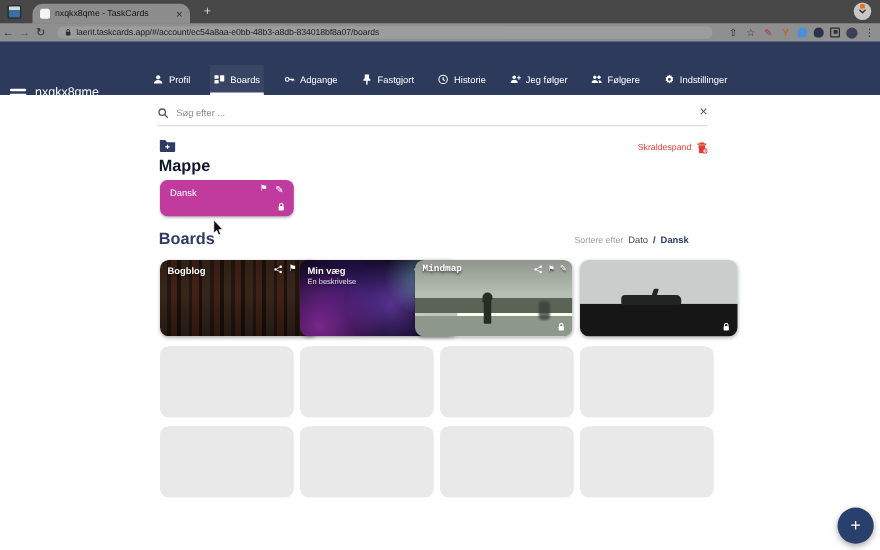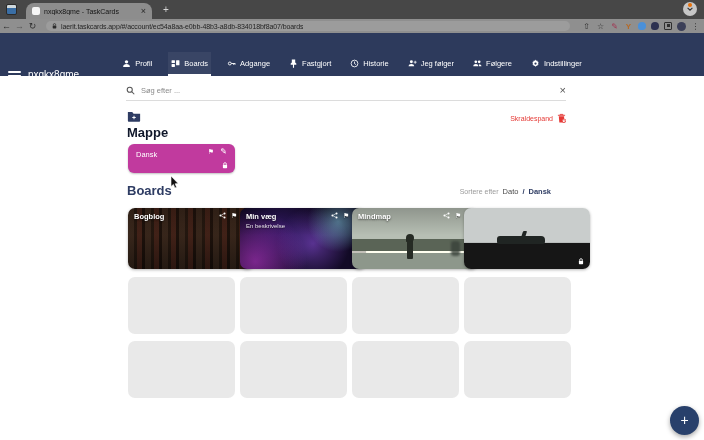--- a/index.html
+++ b/index.html
@@ -97,23 +97,23 @@
     repeating-linear-gradient(90deg, #4a3527 0 6px, #2a1d14 6px 9px, #5a2e22 9px 14px, #1f140e 14px 17px);
   }
   .bc-2 { left:240px; background:
     linear-gradient(180deg, rgba(0,0,0,0.30), rgba(0,0,0,0) 45%),
     radial-gradient(circle at 78% 22%, rgba(150,230,255,0.55), transparent 28%),
     radial-gradient(circle at 58% 58%, rgba(140,80,220,0.55), transparent 45%),
     radial-gradient(circle at 12% 88%, rgba(205,60,220,0.55), transparent 42%),
     radial-gradient(circle at 32% 28%, rgba(80,40,160,0.5), transparent 50%),
     #120a26;
   }
-  .bc-3 { left:352px; background:
+  .bc-3 { left:332px; background:
     linear-gradient(180deg, rgba(0,0,0,0.22), rgba(0,0,0,0) 45%),
-    linear-gradient(180deg, #b7bfb4 0 50%, #5a6456 50% 70%, rgba(255,255,235,0.75) 70% 73%, #8d978b 73% 100%);
+    linear-gradient(180deg, #b7bfb4 0 50%, #5a6456 50% 70%, rgba(255,255,235,0.75) 70% 73%, #8d978b 73% 100%); font-family: Liberation Mono, monospace;
   }
   .bc-4 { left:464px; background:
     linear-gradient(180deg, #c9cdcc 0 56%, #b9bdbc 56% 58%, #161616 58% 100%);
   }
   .chess-piece { position:absolute; left:44%; bottom:16%; width:6px; height:21px; background:#262b24;
     border-radius:3px 3px 1px 1px; }
   .chess-piece::before { content:""; position:absolute; left:-1px; top:-4px; width:8px; height:8px;
     border-radius:50% 50% 50% 10%; background:#262b24; }
   .chess-shadow { position:absolute; right:14%; bottom:22%; width:9px; height:15px; background:#39413a;
     opacity:0.8; border-radius:3px; filter:blur(1px); }

